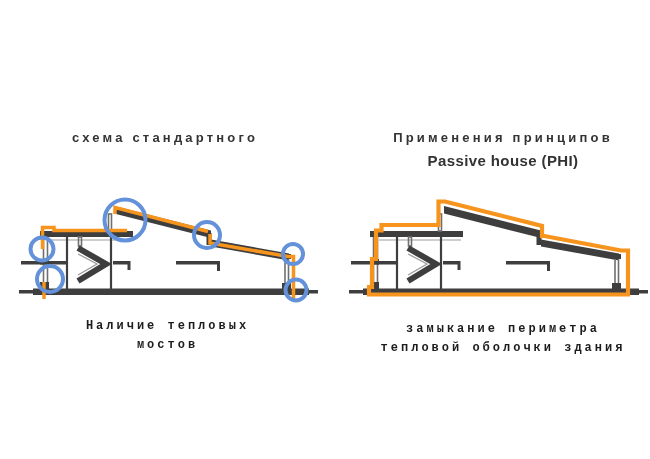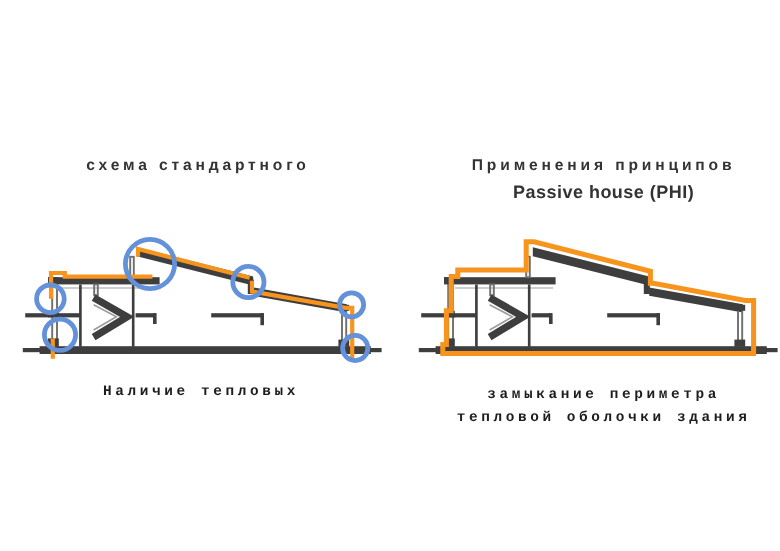--- a/index.html
+++ b/index.html
@@ -128,18 +128,19 @@
     <rect class="dark" x="199" y="68" width="3" height="10"></rect>
     <rect class="mid" x="60.5" y="44" width="3" height="9" fill="#6f6f6f" stroke="none"></rect>
     <polyline class="stair" points="60,55 88,71 60,88"></polyline>
     <polyline class="stairthin" points="60,61 79,71 60,82"></polyline>
   </g>
   <path class="env" d="M 21,101.5 V 94 H 24 V 66 H 28 V 37.5 H 33.5 V 32 H 90.5 V 8.5 H 97 L 194,33 V 43 H 196.5 L 273,57.5 H 280 V 101.5 Z"></path>
 </svg>
 
 <div class="txt caption" id="left-caption">
   <div>Наличие тепловых</div>
+  <div>мостов</div>
 </div>
 
 <div class="txt caption" id="right-caption">
   <div>замыкание периметра</div>
   <div>тепловой оболочки здания</div>
 </div>
 
 </body></html>

